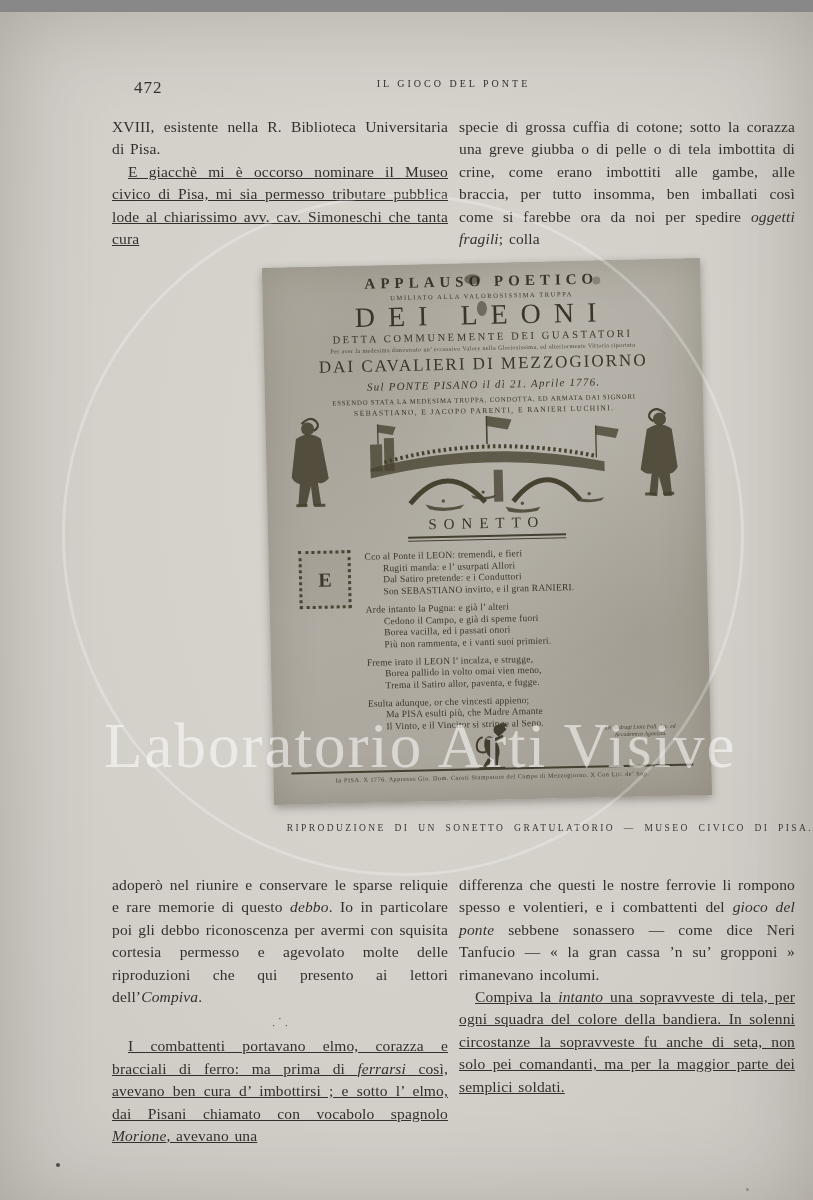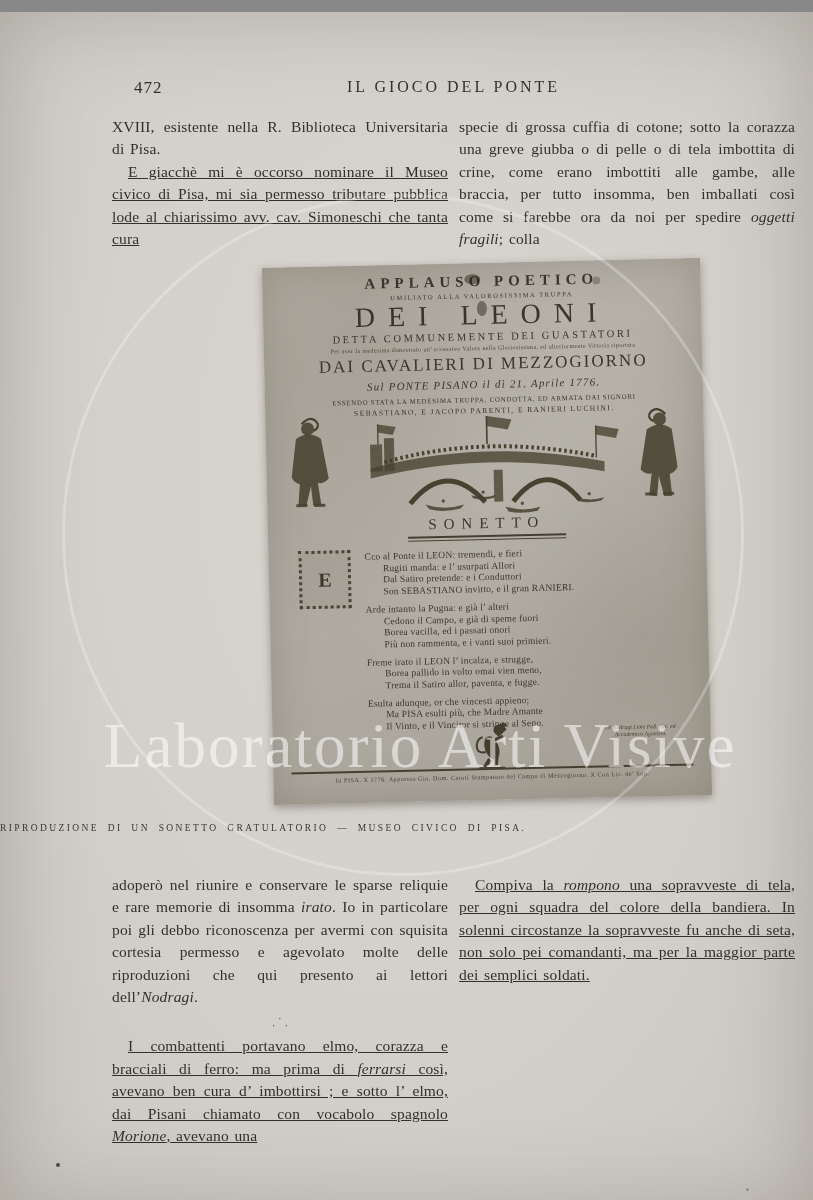--- a/index.html
+++ b/index.html
@@ -7,21 +7,21 @@
     position:relative;width:813px;height:1200px;margin:12px auto;overflow:hidden;
     background:
       radial-gradient(ellipse at 48% 38%, #d8d5cf 0%, #d3d0ca 55%, #cac6c0 100%);
     box-shadow: inset 0 0 90px rgba(80,74,62,.28);
     font-family:"Liberation Serif", serif;
     color:#33302b;
   }
   
   .header{position:absolute;top:66px;left:112px;width:683px;height:22px;}
   .pagenum{position:absolute;left:22px;top:0;font-size:17px;letter-spacing:1px;}
-  .runtitle{position:absolute;left:0;right:0;top:0;text-align:center;font-size:16px;letter-spacing:3px;}
+  .runtitle{position:absolute;left:0;right:0;top:0;text-align:center;font-size:10px;letter-spacing:3px;}
   
   .cols{position:absolute;left:112px;width:683px;display:flex;gap:11px;}
   .cols.top{top:104px;}
   .cols.bottom{top:862px;}
   .col{width:336px;font-size:15.5px;line-height:22.4px;text-align:justify;word-spacing:1.6px;letter-spacing:.15px;}
   .para{margin:0;}
   .para.indent{text-indent:16px;text-decoration:underline;}
   .it{font-style:italic;}
   .asterism{text-align:center;font-size:11px;line-height:7px;margin:7px 0 6px 0;color:#3a3732;}
   .asterism div{white-space:pre;}
@@ -61,21 +61,21 @@
   .s-line{white-space:nowrap;}
   .s-line.ind{padding-left:18px;}
   .lion{position:absolute;top:455px;left:50%;transform:translateX(-50%);}
   .credit{position:absolute;top:464px;right:14px;width:112px;font-size:5.8px;line-height:7px;
     font-style:italic;text-align:center;color:#48422f;}
   .p-rule{position:absolute;top:505px;left:18px;right:18px;height:1.5px;background:#453f31;}
   .imprint{position:absolute;top:510px;left:6px;right:6px;text-align:center;
     font-size:6.2px;letter-spacing:.5px;color:#443e30;}
   .blot{position:absolute;border-radius:50%;background:rgba(32,26,14,.45);}
   
-  .caption{position:absolute;top:811px;left:0;right:0;text-align:left;
+  .caption{position:absolute;top:811px;left:0;right:0;text-align:right;
     font-size:9.5px;letter-spacing:2.4px;color:#3b3833;word-spacing:4px;}
   
   .watermark{position:absolute;inset:0;z-index:30;pointer-events:none;font-family:"Liberation Sans", sans-serif;}
   .wm-ring{position:absolute;left:62px;top:182px;width:676px;height:676px;border-radius:50%;
     border:3px solid rgba(255,255,255,.26);}
   .wm-line1{position:absolute;left:104px;top:698px;font-size:63px;letter-spacing:2px;color:rgba(255,255,255,.55);font-family:Liberation Serif, serif;}
   .wm-line2{position:absolute;left:128px;top:760px;font-size:55px;letter-spacing:2px;color:rgba(255,255,255,.50);}
   
   .speck{position:absolute;border-radius:50%;background:rgba(25,23,20,.7);}
   .artifact-line{position:absolute;left:95px;top:1196px;width:165px;height:3px;background:rgba(20,19,17,.8);border-radius:2px;}
@@ -222,29 +222,30 @@
 
     <div class="blot" style="top:11px;left:202px;width:16px;height:10px;"></div>
     <div class="blot" style="top:38px;left:214px;width:10px;height:15px;"></div>
     <div class="blot" style="top:16px;left:330px;width:8px;height:8px;opacity:.6;"></div>
   </div>
 
   <div class="caption">RIPRODUZIONE DI UN SONETTO GRATULATORIO — MUSEO CIVICO DI PISA.</div>
 
   <div class="cols bottom">
     <div class="col">
-      <p class="para"><span>adoperò nel riunire e conservare le sparse reliquie e rare memorie di insomma </span><span class="it">irato</span><span>. Io in particolare poi gli debbo riconoscenza per avermi con squisita cortesia permesso e agevolato molte delle riproduzioni che qui presento ai lettori dell’</span><span class="it">Nodragi</span><span>.</span></p>
+      <p class="para"><span>adoperò nel riunire e conservare le sparse reliquie e rare memorie di questo </span><span class="it">debbo</span><span>. Io in particolare poi gli debbo riconoscenza per avermi con squisita cortesia permesso e agevolato molte delle riproduzioni che qui presento ai lettori dell’</span><span class="it">Compiva</span><span>.</span></p>
       <div class="asterism">
         <div>·</div>
         <div>·  ·</div>
       </div>
       <p class="para indent"><span>I combattenti portavano elmo, corazza e bracciali di ferro: ma prima di </span><span class="it">ferrarsi</span><span> così, avevano ben cura d’ imbottirsi ; e sotto l’ elmo, dai Pisani chiamato con vocabolo spagnolo </span><span class="it">Morione</span><span>, avevano una</span></p>
     </div>
     <div class="col">
-      <p class="para indent"><span>Compiva la </span><span class="it">rompono</span><span> una sopravveste di tela, per ogni squadra del colore della bandiera. In solenni circostanze la sopravveste fu anche di seta, non solo pei comandanti, ma per la maggior parte dei semplici soldati.</span></p>
+      <p class="para"><span>differenza che questi le nostre ferrovie li rompono spesso e volentieri, e i combattenti del </span><span class="it">gioco del ponte</span><span> sebbene sonassero — come dice Neri Tanfucio — « la gran cassa ’n su’ gropponi » rimanevano incolumi.</span></p>
+      <p class="para indent"><span>Compiva la </span><span class="it">intanto</span><span> una sopravveste di tela, per ogni squadra del colore della bandiera. In solenni circostanze la sopravveste fu anche di seta, non solo pei comandanti, ma per la maggior parte dei semplici soldati.</span></p>
     </div>
   </div>
 
   <div class="watermark">
     <div class="wm-ring"></div>
     <div class="wm-line1">Laboratorio Arti Visive</div>
   </div>
 
   <div class="speck" style="left:56px;top:1151px;width:4px;height:4px;"></div>
   <div class="speck" style="left:411px;top:1189px;width:3px;height:3px;opacity:.5;"></div>

